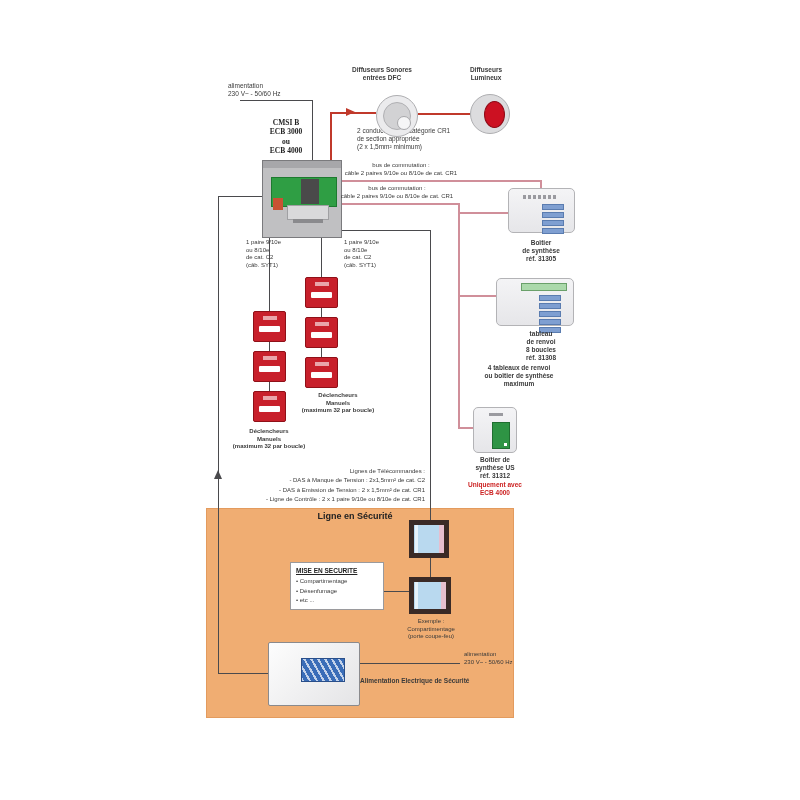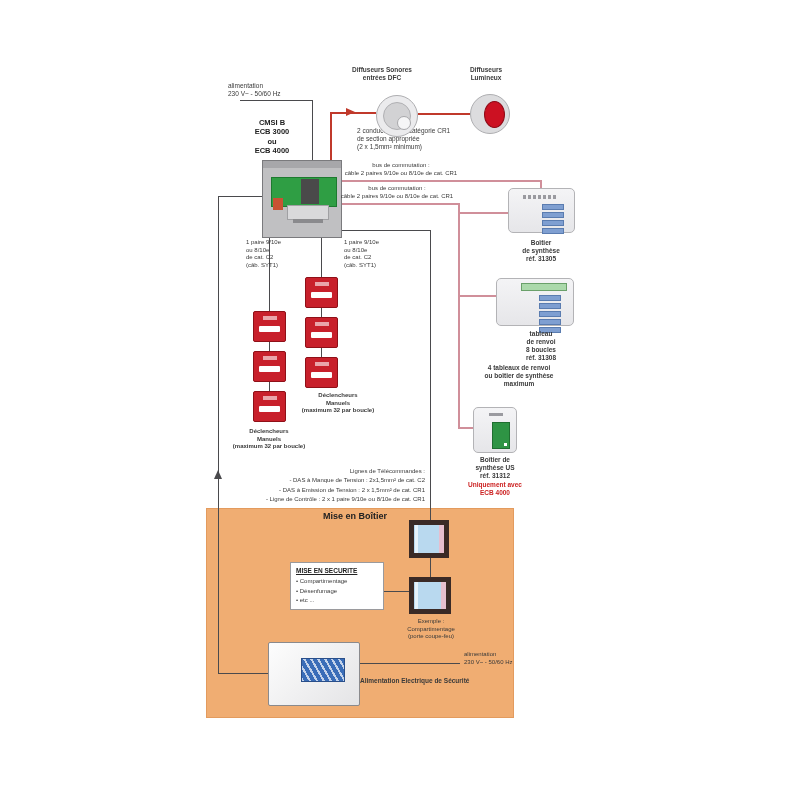--- a/index.html
+++ b/index.html
@@ -76,21 +76,21 @@
   .psu-label{position:absolute;left:32px;top:15px;width:44px;height:24px;background:#3a6db8;
        border:1px solid #2a4f8a;box-sizing:border-box;
        background-image:repeating-linear-gradient(60deg,rgba(255,255,255,.7) 0 2px,transparent 2px 6px);}
 </style>
 </head>
 <body>
 
 <div class="stage">
 
   <div class="zone"></div>
-  <div class="t b c" style="left:280px;top:511px;width:150px;font-size:9px;color:#222;">Mise en Boîtier</div>
+  <div class="t b c" style="left:280px;top:511px;width:150px;font-size:9px;color:#222;">Ligne en Sécurité</div>
 
   <div class="hl" style="left:240px;top:100px;width:72px;"></div>
   <div class="vl" style="left:312px;top:100px;height:60px;"></div>
   <div class="hl" style="left:218px;top:196px;width:44px;"></div>
   <div class="vl" style="left:218px;top:196px;height:477px;"></div>
   <div class="arrow-up" style="left:214px;top:470px;"></div>
   <div class="hl" style="left:218px;top:673px;width:50px;"></div>
   <div class="vl" style="left:269px;top:238px;height:73px;"></div>
   <div class="vl" style="left:269px;top:342px;height:9px;"></div>
   <div class="vl" style="left:269px;top:382px;height:9px;"></div>
@@ -111,21 +111,21 @@
   <div class="hp" style="left:342px;top:180px;width:198px;"></div>
   <div class="vp" style="left:540px;top:180px;height:8px;"></div>
   <div class="hp" style="left:342px;top:203px;width:116px;"></div>
   <div class="vp" style="left:458px;top:203px;height:224px;"></div>
   <div class="hp" style="left:458px;top:212px;width:50px;"></div>
   <div class="hp" style="left:458px;top:295px;width:38px;"></div>
   <div class="hp" style="left:458px;top:427px;width:15px;"></div>
 
   <div class="t" style="left:228px;top:82px;width:70px;">alimentation
 230 V~ - 50/60 Hz</div>
-  <div class="t b c" style="left:240px;top:118px;width:64px;font-size:7.5px;color:#222;">CMSI B
+  <div class="t b c" style="left:254px;top:118px;width:64px;font-size:7.5px;color:#222;font-family:Liberation Serif, serif;">CMSI B
 ECB 3000
 ou
 ECB 4000</div>
   <div class="t b c" style="left:346px;top:66px;width:72px;">Diffuseurs Sonores
 entrées DFC</div>
   <div class="t b c" style="left:458px;top:66px;width:56px;">Diffuseurs
 Lumineux</div>
   <div class="t" style="left:357px;top:127px;width:110px;">2 conducteurs de catégorie CR1
 de section appropriée
 (2 x 1,5mm² minimum)</div>

